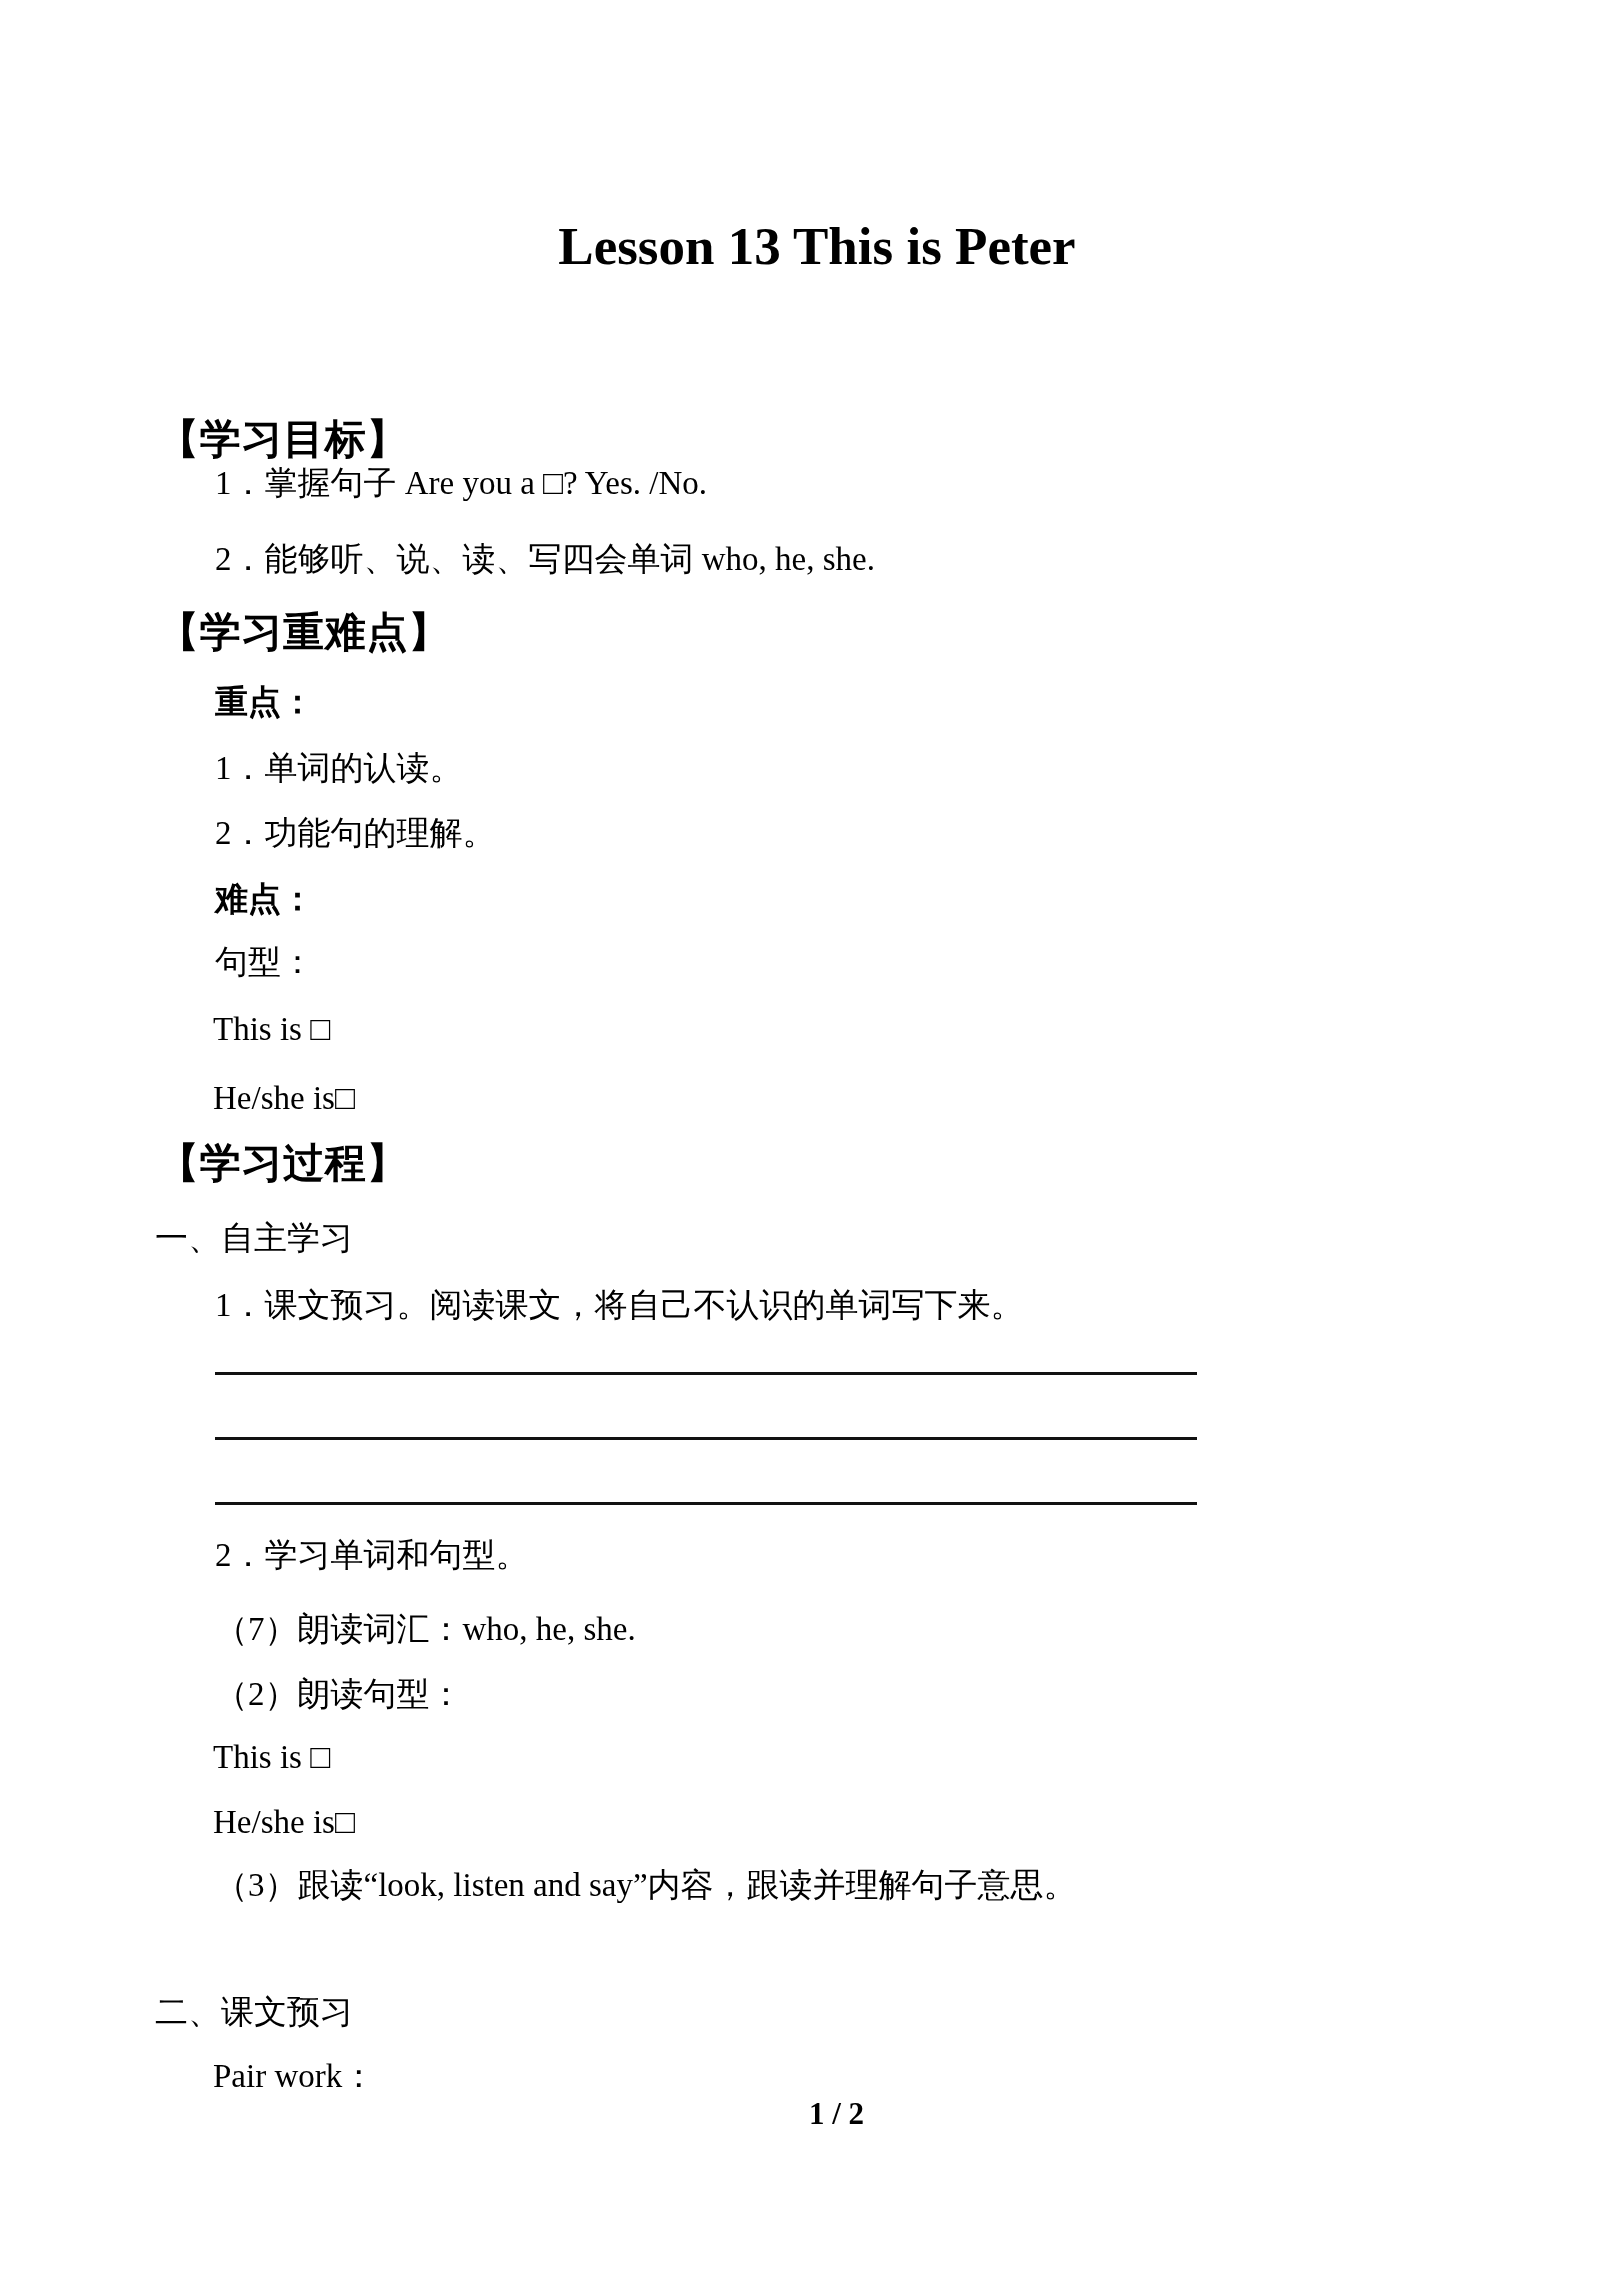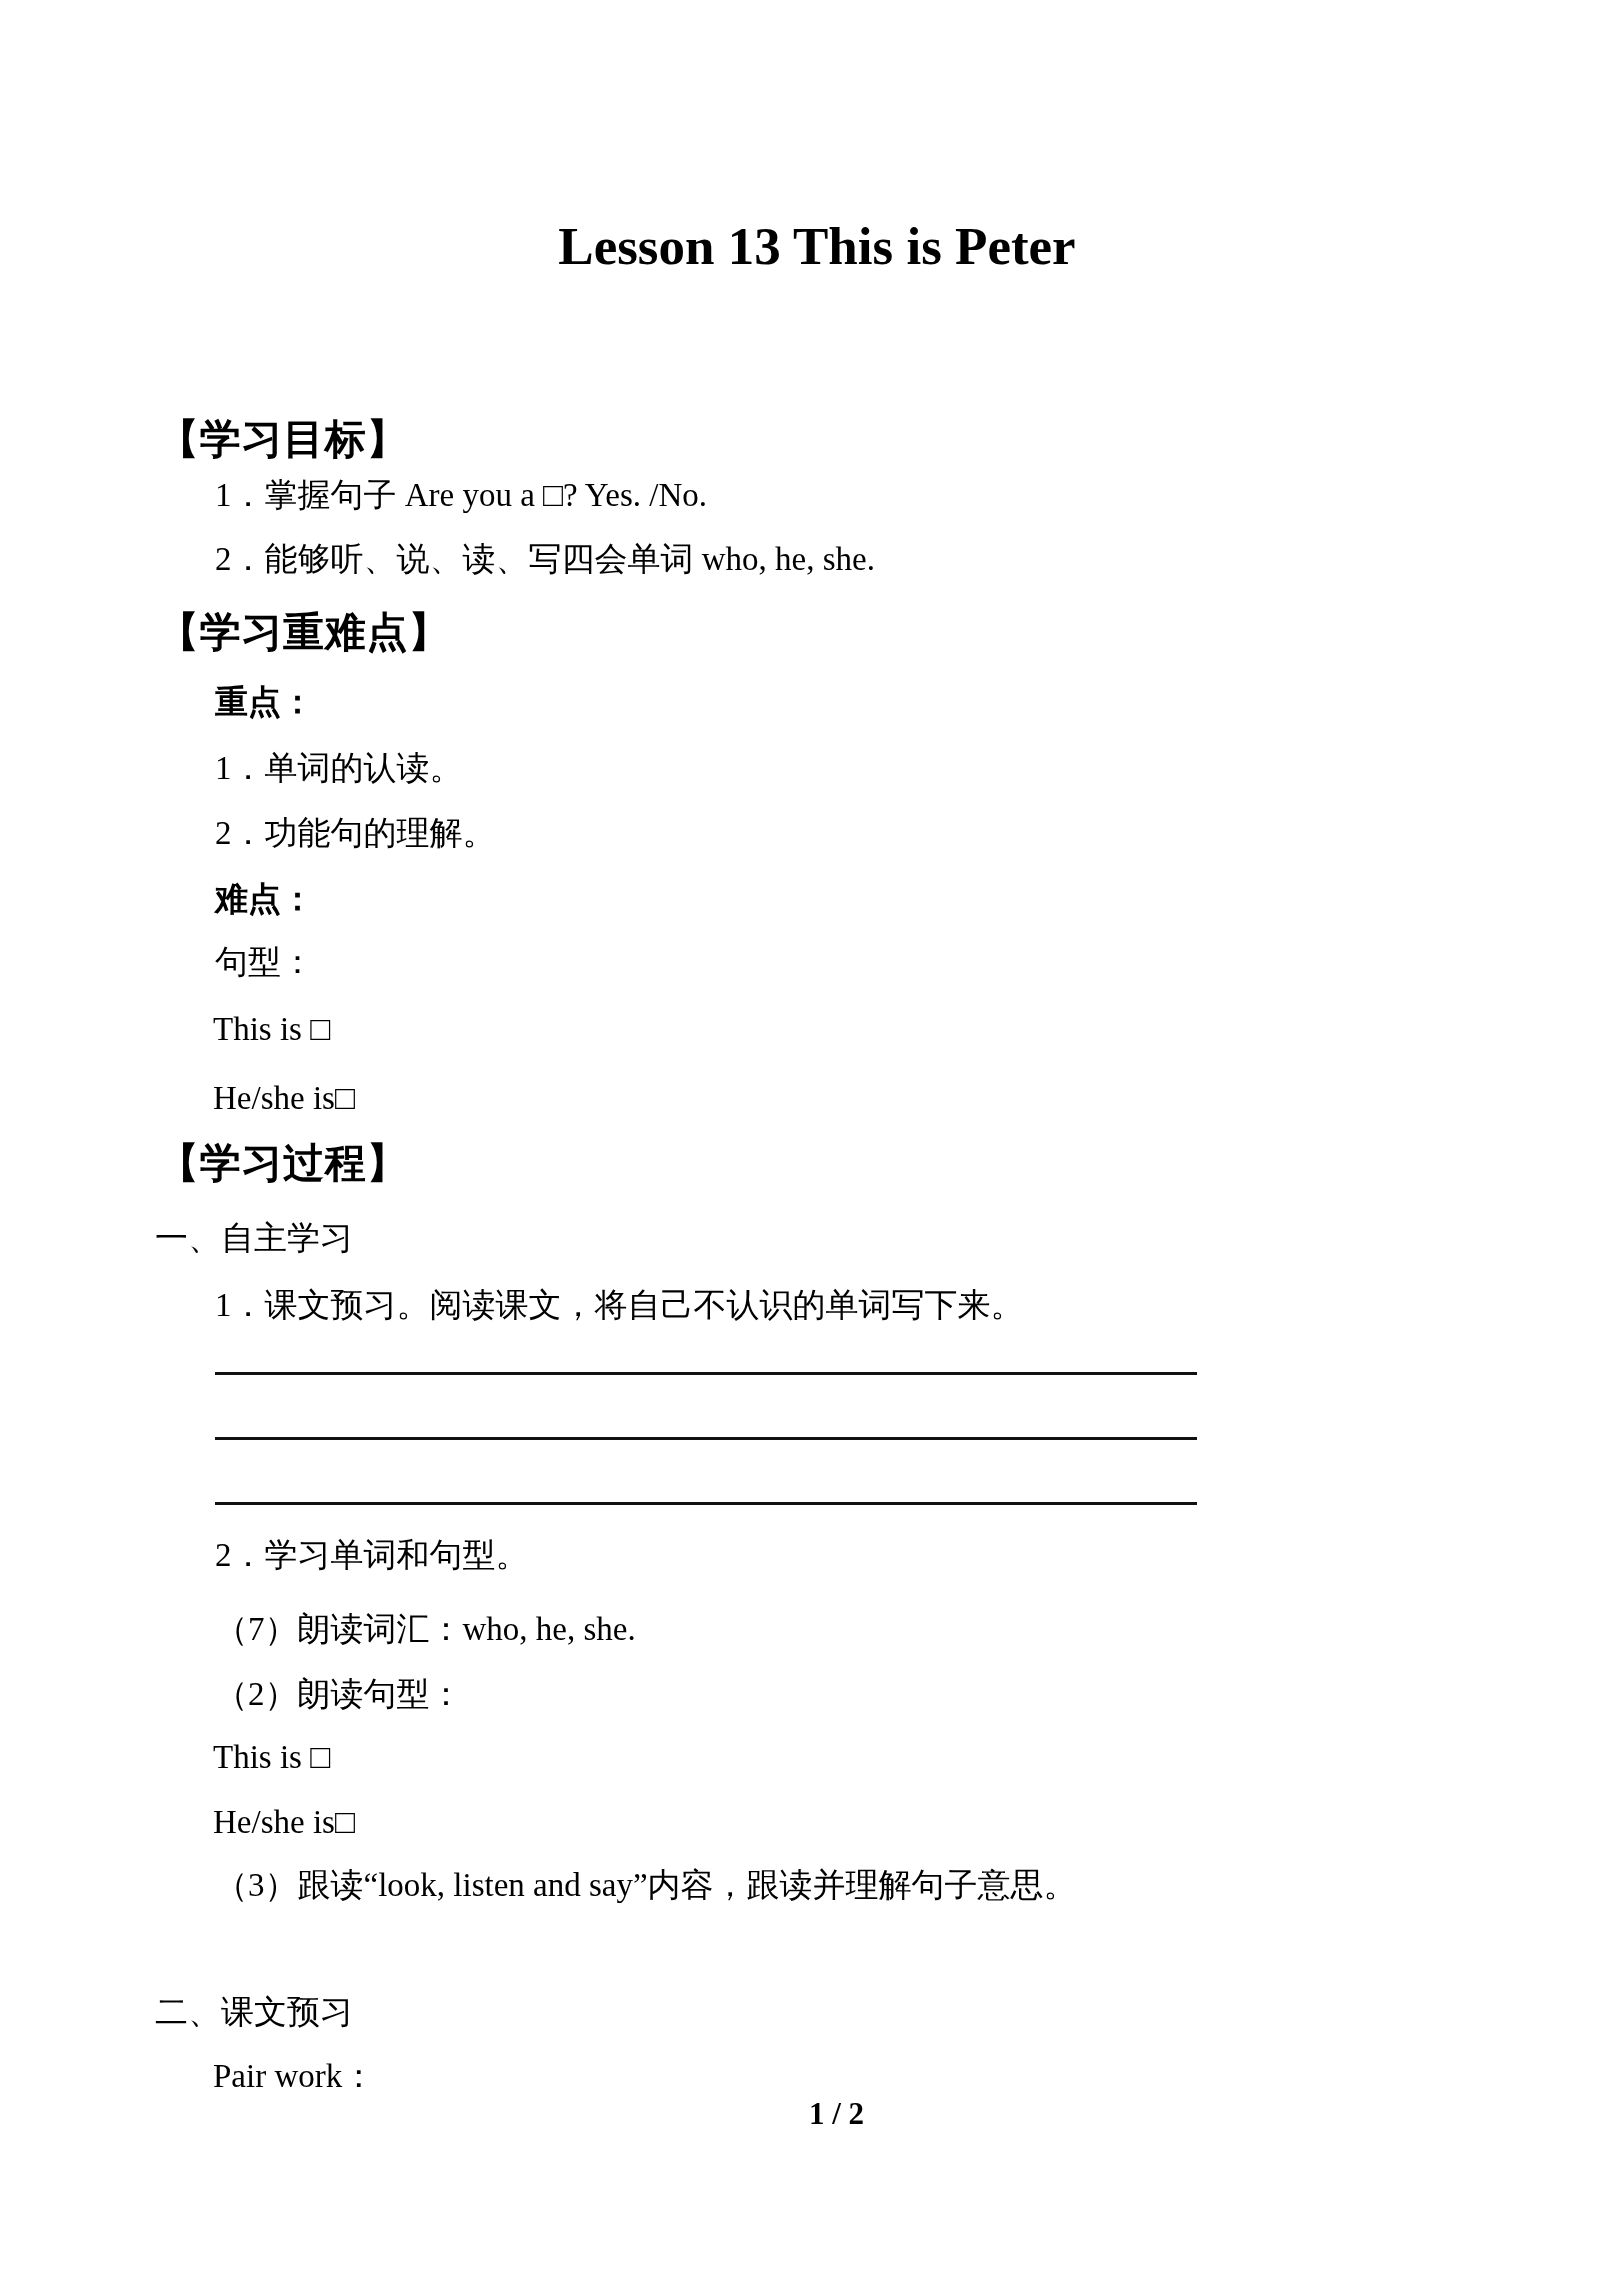--- a/index.html
+++ b/index.html
@@ -62,21 +62,21 @@
   }
 </style>
 </head>
 <body>
 
 <div class="page">
 
   <div class="doc-title">Lesson 13 This is Peter</div>
 
   <div class="sec" style="top:403px;margin-top:16px;">【学习目标】</div>
-  <div class="t" style="top:477px;">1．掌握句子 Are you a □? Yes. /No.</div>
+  <div class="t" style="top:465px;">1．掌握句子 Are you a □? Yes. /No.</div>
   <div class="t" style="top:541px;">2．能够听、说、读、写四会单词 who, he, she.</div>
 
   <div class="sec" style="top:612px;">【学习重难点】</div>
   <div class="t bold" style="top:684px;">重点：</div>
   <div class="t" style="top:750px;">1．单词的认读。</div>
   <div class="t" style="top:815px;">2．功能句的理解。</div>
   <div class="t bold" style="top:881px;">难点：</div>
   <div class="t" style="top:944px;">句型：</div>
   <div class="t latin" style="top:1011px;">This is □</div>
   <div class="t latin" style="top:1080px;">He/she is□</div>

